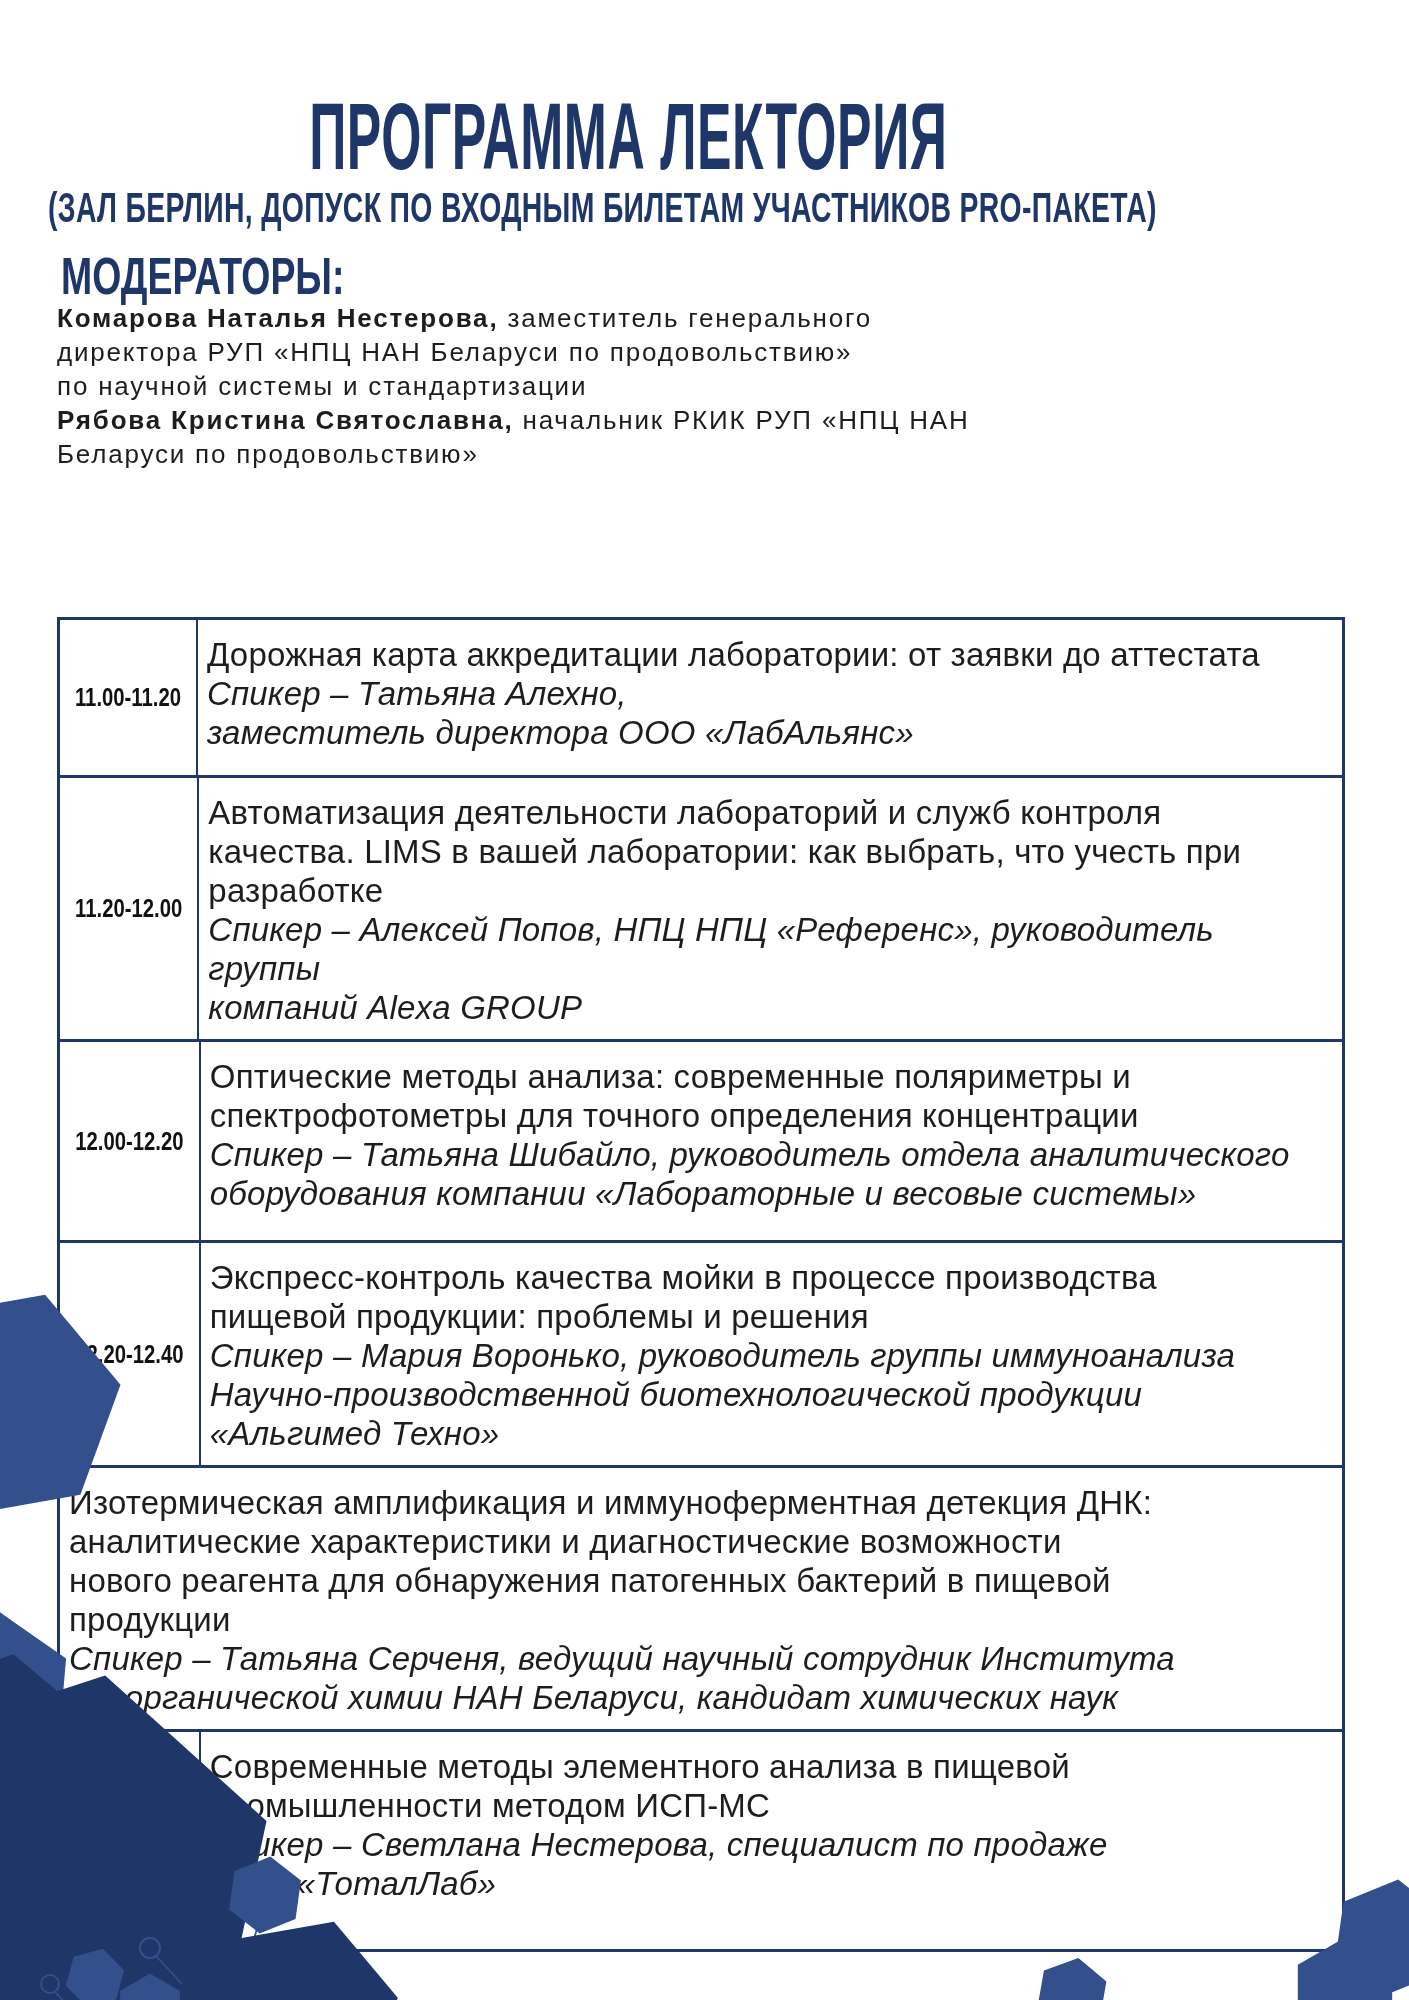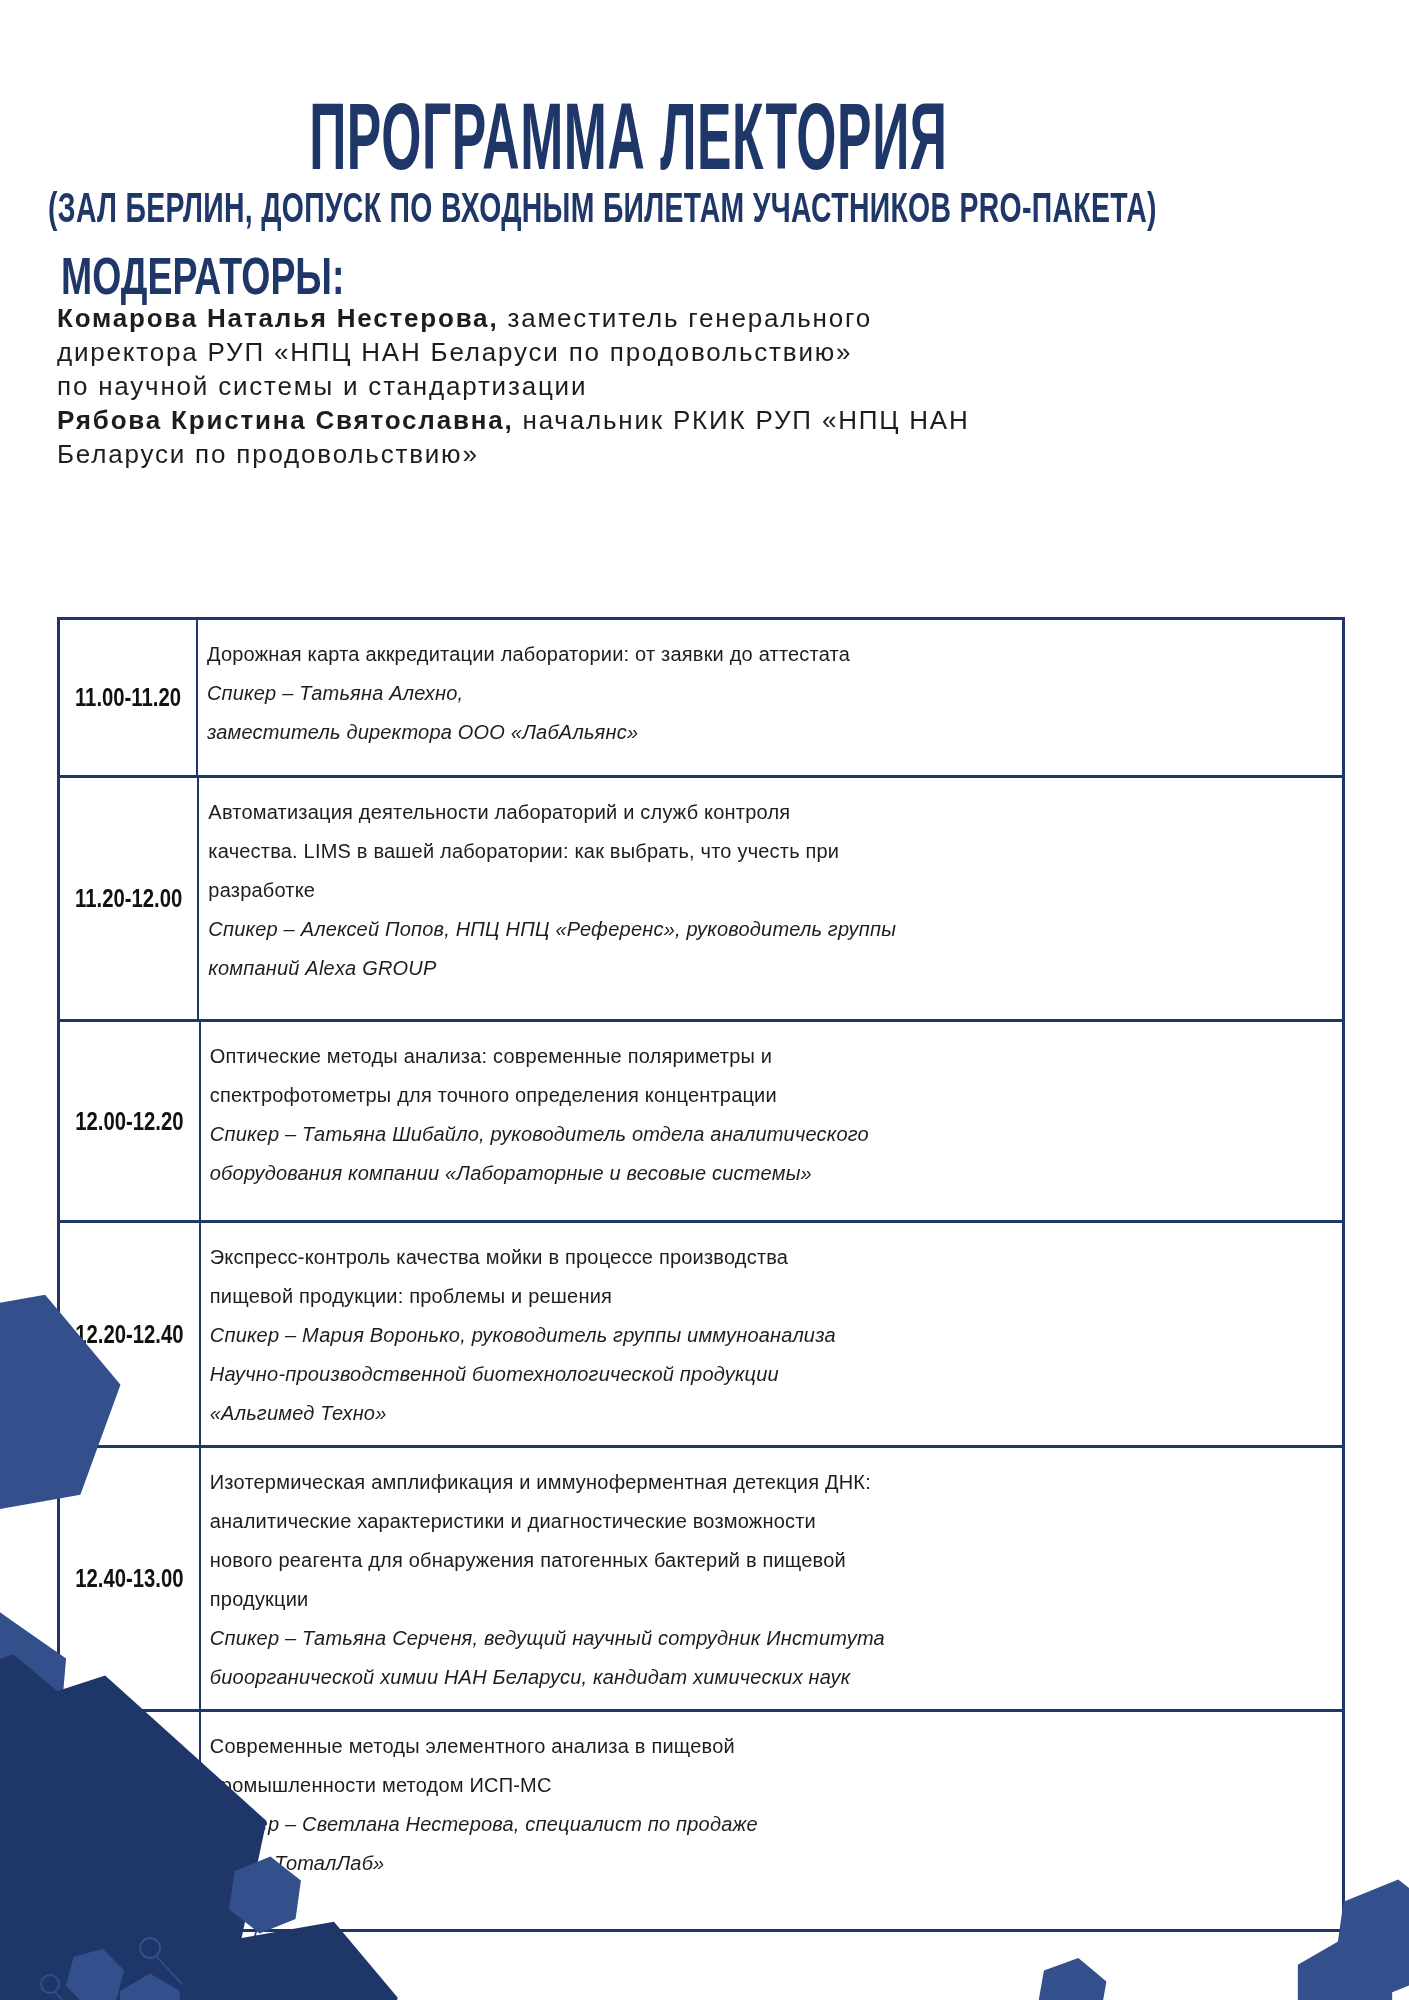--- a/index.html
+++ b/index.html
@@ -81,21 +81,21 @@
   }
   .time-cell .cond{
     display:inline-block;
     font-size:26px; font-weight:700;
     transform:scaleX(0.78); transform-origin:center;
     color:#111;
   }
   .desc-cell{
     flex:1 1 auto;
     padding:15px 24px 12px 9px;
-    font-size:20px; line-height:39px; letter-spacing:0.2px;
+    font-size:33px; line-height:39px; letter-spacing:0.2px;
   }
   .session-title{white-space:pre-line;}
   .session-speaker{white-space:pre-line; font-style:italic;}
   
   .deco{position:absolute; left:0; top:0; pointer-events:none;}
   .hex-bold{fill:none; stroke:var(--accent);}
   .hex-thin{fill:none; stroke:var(--thin);}
 </style>
 </head>
 <body>
@@ -166,23 +166,20 @@
       <div class="desc-cell">
         <div class="session-title">Экспресс-контроль качества мойки в процессе производства
 пищевой продукции: проблемы и решения</div>
         <div class="session-speaker">Спикер – Мария Воронько, руководитель группы иммуноанализа
 Научно-производственной биотехнологической  продукции
 «Альгимед Техно»</div>
       </div>
     </div>
 
     <div class="srow">
-      <div class="time-cell">
-        <span class="cond">12.40-13.00</span>
-      </div>
       <div class="desc-cell">
         <div class="session-title">Изотермическая амплификация и иммуноферментная детекция ДНК:
 аналитические характеристики и диагностические возможности
 нового реагента для обнаружения патогенных бактерий в пищевой
 продукции</div>
         <div class="session-speaker">Спикер –  Татьяна Серченя, ведущий научный сотрудник Института
 биоорганической химии НАН Беларуси, кандидат химических наук</div>
       </div>
     </div>
 

